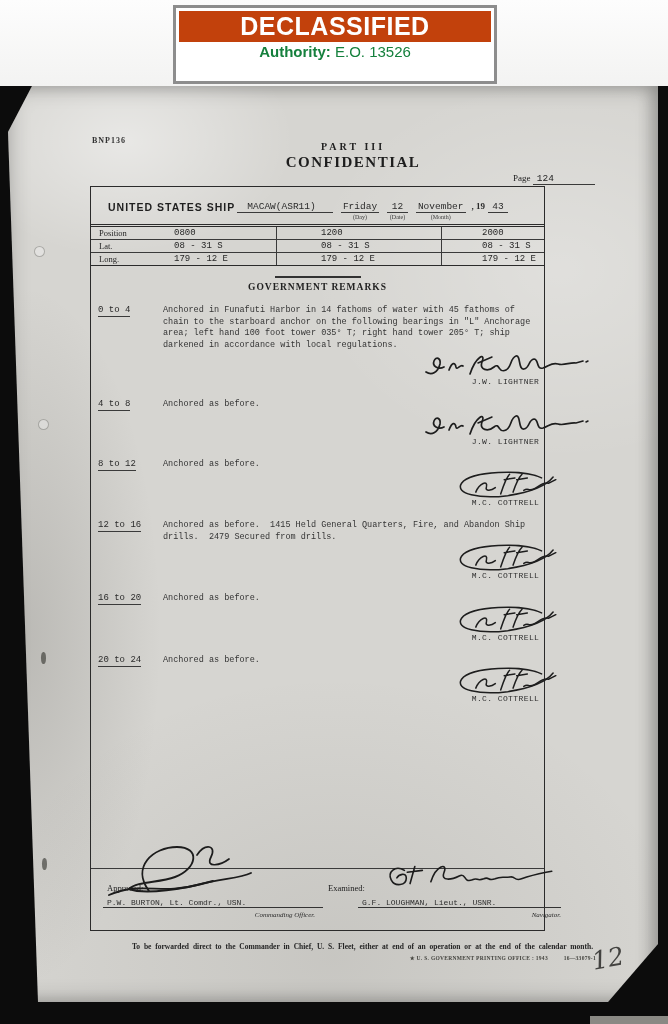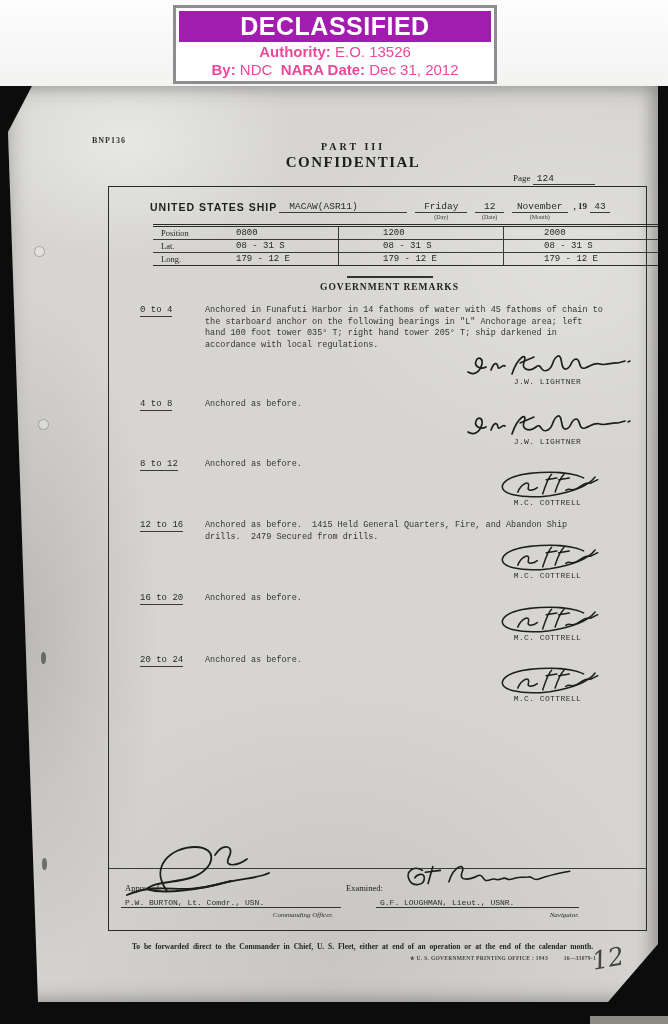--- a/index.html
+++ b/index.html
@@ -6,23 +6,23 @@
   html,body { width:668px; height:1024px; overflow:hidden; background:#0b0b0b;
     font-family:"Liberation Serif", serif; }
   .stage { position:relative; width:668px; height:1024px; }
 
   
   .top-strip { position:absolute; left:0; top:0; width:668px; height:86px;
     background:linear-gradient(#fdfdfd,#f3f3f2); }
   .stamp { position:absolute; left:173px; top:5px; width:324px; height:79px;
     background:#fff; border:3px solid #8d8d8d; padding:3px;
     font-family:"Liberation Sans", sans-serif; }
-  .stamp-band { background:#a21caf; color:#fff; text-align:center;
+  .stamp-band { background:#c2410c; color:#fff; text-align:center;
     font-weight:bold; font-size:25px; letter-spacing:.5px; line-height:30px; height:31px; }
-  .stamp-line { text-align:center; font-size:15px; color:#ec4899; margin-top:1px; }
+  .stamp-line { text-align:center; font-size:15px; color:#15803d; margin-top:1px; }
   .stamp-line b { font-weight:bold; }
 
   
   .scan { position:absolute; left:0; top:86px; width:668px; height:938px; background:#0c0c0c; }
   .cornerback { position:absolute; left:590px; top:930px; width:78px; height:84px; background:#8a8984; }
 
   
   .paper { position:absolute; left:8px; top:86px; width:650px; height:916px;
     background-color:#d6d5d1;
     background-image:
@@ -42,43 +42,43 @@
     font-size:8px; letter-spacing:1px; color:#333; }
   .part-title { position:absolute; left:85px; top:55px; width:520px; text-align:center;
     font-weight:bold; font-size:10px; letter-spacing:3px; color:#222; }
   .classification { position:absolute; left:85px; top:68px; width:520px; text-align:center;
     font-weight:bold; font-size:15px; letter-spacing:1.5px; color:#1d1d1d; }
   .page-no { position:absolute; left:505px; top:87px; font-size:9px; color:#222; }
   .page-no .val { display:inline-block; width:62px; border-bottom:1px solid #3a3a3a;
     font-family:"Liberation Mono", monospace; font-size:9.5px; padding-left:4px; }
 
   
-  .doc-box { position:absolute; left:100px; top:100px; width:539px; height:745px;
-    border:1.5px solid #2b2b2b;padding-left:24px; }
+  .doc-box { position:absolute; left:82px; top:100px; width:455px; height:745px;
+    border:1.5px solid #2b2b2b; }
 
   .ship-line { display:flex; align-items:flex-start; padding:13px 36px 0 17px; }
   .us-ship { font-family:"Liberation Sans", sans-serif; font-weight:bold;
     font-size:10.5px; letter-spacing:1px; color:#1f1f1f; white-space:nowrap; padding-top:1px; }
   .ship-field { width:150px; border-bottom:1px solid #3a3a3a; font-family:"Liberation Mono",monospace;
     font-size:9.5px; padding:1px 0 0 10px; margin-left:2px; }
   .ship-spacer { flex:1; }
   .fld { display:flex; flex-direction:column; margin-left:8px; }
   .fld .val { border-bottom:1px solid #3a3a3a; text-align:center;
     font-family:"Liberation Mono",monospace; font-size:9.5px; padding:1px 2px 0; }
   .fld .sub { font-size:6px; text-align:center; color:#3c3c3c; padding-top:1px; }
   .year-wrap { display:flex; margin-left:6px; padding-top:1px; }
   .year-prefix { font-weight:bold; font-size:9px; white-space:pre; }
   .year-val { width:20px; border-bottom:1px solid #3a3a3a; text-align:center;
     font-family:"Liberation Mono",monospace; font-size:9.5px; margin-left:3px; }
 
   .zone-line { padding:9px 0 4px 17px; font-size:8px; color:#2e2e2e; }
   .zone-val { display:inline-block; width:82px; border-bottom:1px solid #3a3a3a;
     font-family:"Liberation Mono",monospace; font-size:9.5px; padding-left:6px; margin-left:4px; }
 
-  .ptable { margin-top:4px; width:100%; border-top:3px double #2b2b2b; border-bottom:1px solid #2b2b2b;margin-left:20px; }
+  .ptable { margin-top:4px; width:100%; border-top:3px double #2b2b2b; border-bottom:1px solid #2b2b2b; }
   .prow { display:grid; grid-template-columns:55px 130px 165px 1fr; border-bottom:1px solid #3a3a3a; }
   .prow:last-child { border-bottom:none; }
   .pcell { font-size:8.5px; padding:1px 0 1px 8px; color:#262626; }
   .pcell.lbl { font-family:"Liberation Serif",serif; }
   .pcell.valcell { font-family:"Liberation Mono",monospace; font-size:9px; padding-left:28px; }
   .pcell.bord { border-left:1px solid #3a3a3a; padding-left:44px; }
   .pcell.bord2 { border-left:1px solid #3a3a3a; padding-left:40px; }
 
   .remarks-head { margin-top:10px; text-align:center; }
   .rdivider { width:86px; height:2px; background:#323232; margin:0 auto 4px; }
@@ -149,26 +149,20 @@
 
 <div class="stage">
 
   <div class="top-strip">
     <div class="stamp">
       <div class="stamp-band">DECLASSIFIED</div>
       <div class="stamp-line">
         <b>Authority:</b>
         <span>E.O. 13526</span>
       </div>
-      <div class="stamp-line">
-        <b>By:</b>
-        <span>NDC</span>&nbsp;
-        <b>NARA Date:</b>
-        <span>Dec 31, 2012</span>
-      </div>
     </div>
   </div>
 
   <div class="scan">
     <div class="cornerback"></div>
 
   </div>
 
   <div class="paper">
     <div class="hole-ring" style="left:26px; top:160px;"></div>

